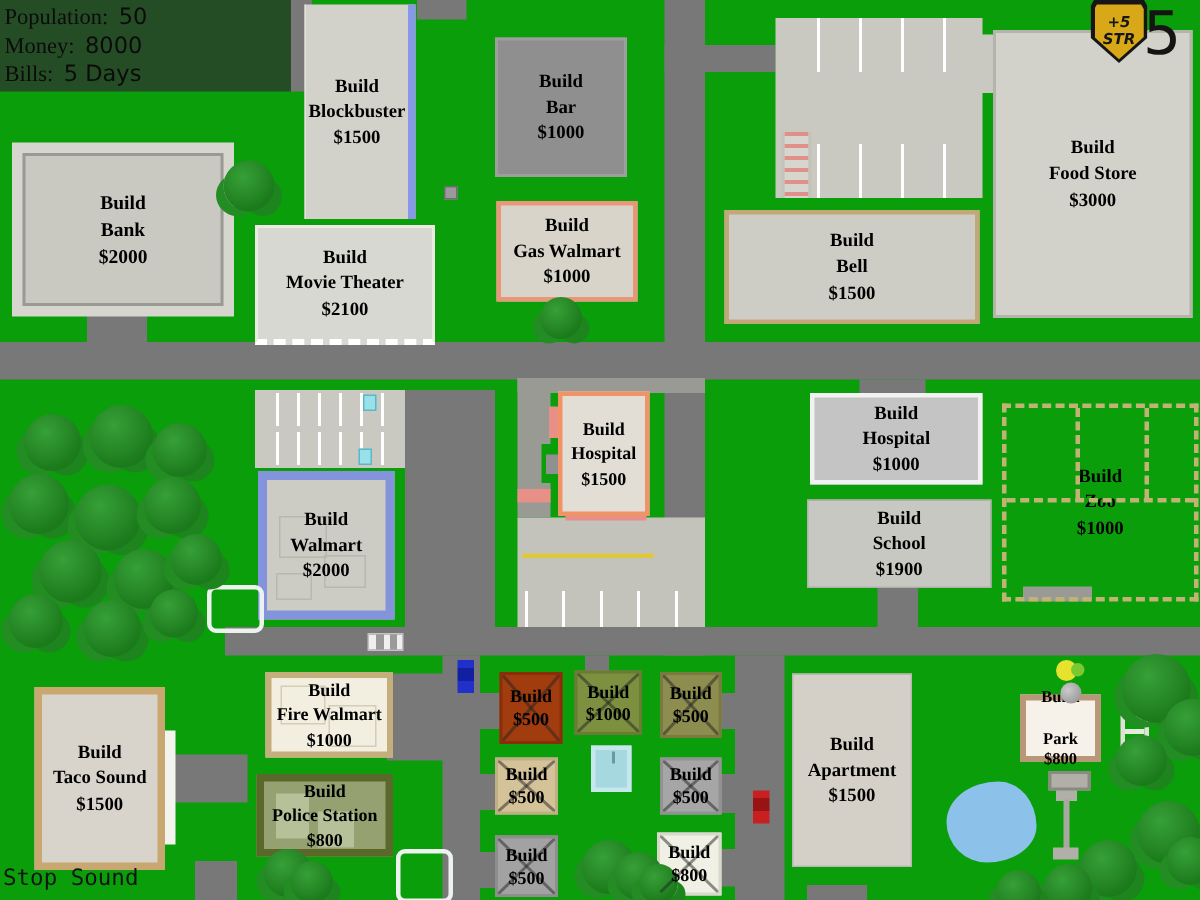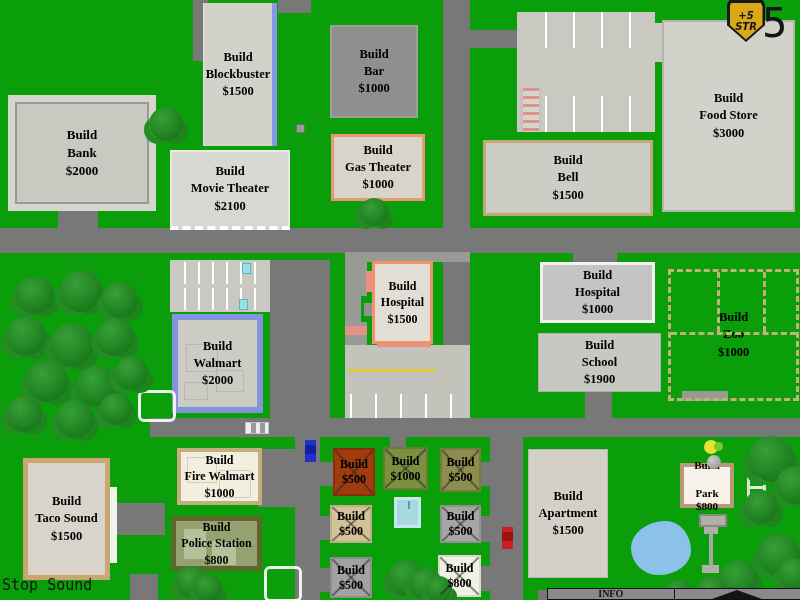--- a/index.html
+++ b/index.html
@@ -126,21 +126,21 @@
   </div>
 
   <div class="bldg" style="left:330px;top:25px;width:88px;height:93px;background:#8f8f8f;border:2px solid #9e9e9e;font-size:12.5px;">
     <div class="ln">Build</div>
     <div class="ln">Bar</div>
     <div class="ln">$1000</div>
   </div>
 
   <div class="bldg" style="left:331px;top:134px;width:94px;height:67px;background:#d8d4ca;border:3px solid #ea9678;font-size:12.5px;">
     <div class="ln">Build</div>
-    <div class="ln">Gas Theater</div>
+    <div class="ln">Gas Walmart</div>
     <div class="ln">$1000</div>
   </div>
 
   <div class="bldg" style="left:483px;top:140px;width:170px;height:76px;background:#cdcdc5;border:3px solid #c2a878;font-size:12.5px;">
     <div class="ln">Build</div>
     <div class="ln">Bell</div>
     <div class="ln">$1500</div>
   </div>
 
   <div class="bldg" style="left:662px;top:20px;width:133px;height:192px;background:#d2d2ca;border:2px solid #b4b4ac;font-size:12.5px;">
@@ -311,30 +311,38 @@
   <div class="tree" style="left:426px;top:576px;width:26px;height:26px;"></div>
   <div class="tree" style="left:748px;top:436px;width:46px;height:46px;"></div>
   <div class="tree" style="left:776px;top:466px;width:38px;height:38px;"></div>
   <div class="tree" style="left:744px;top:490px;width:34px;height:34px;"></div>
   <div class="tree" style="left:758px;top:534px;width:42px;height:42px;"></div>
   <div class="tree" style="left:778px;top:558px;width:32px;height:32px;"></div>
   <div class="tree" style="left:720px;top:560px;width:38px;height:38px;"></div>
   <div class="tree" style="left:696px;top:576px;width:32px;height:32px;"></div>
   <div class="tree" style="left:664px;top:580px;width:30px;height:30px;"></div>
 
+  <div class="hud">
+    <div class="hrow">
+      <span class="hlabel">Population:</span>
+      <span class="hval">50</span>
+    </div>
+    <div class="hrow">
+      <span class="hlabel">Money:</span>
+      <span class="hval">8000</span>
+    </div>
+    <div class="hrow">
+      <span class="hlabel">Bills:</span>
+      <span class="hval">5 Days</span>
+    </div>
+  </div>
 
   <div class="badge-outer">
     <div class="badge-inner">
       <div>+5</div>
       <div>STR</div>
     </div>
   </div>
   <div class="day5">5</div>
 
   <div class="stop-sound">Stop Sound</div>
-  <div class="info-bar">
-    <div class="info-tab">INFO</div>
-    <div class="arrow-tab">
-      <div class="tri"></div>
-    </div>
-  </div>
 
 </div>
 
 </body></html>

